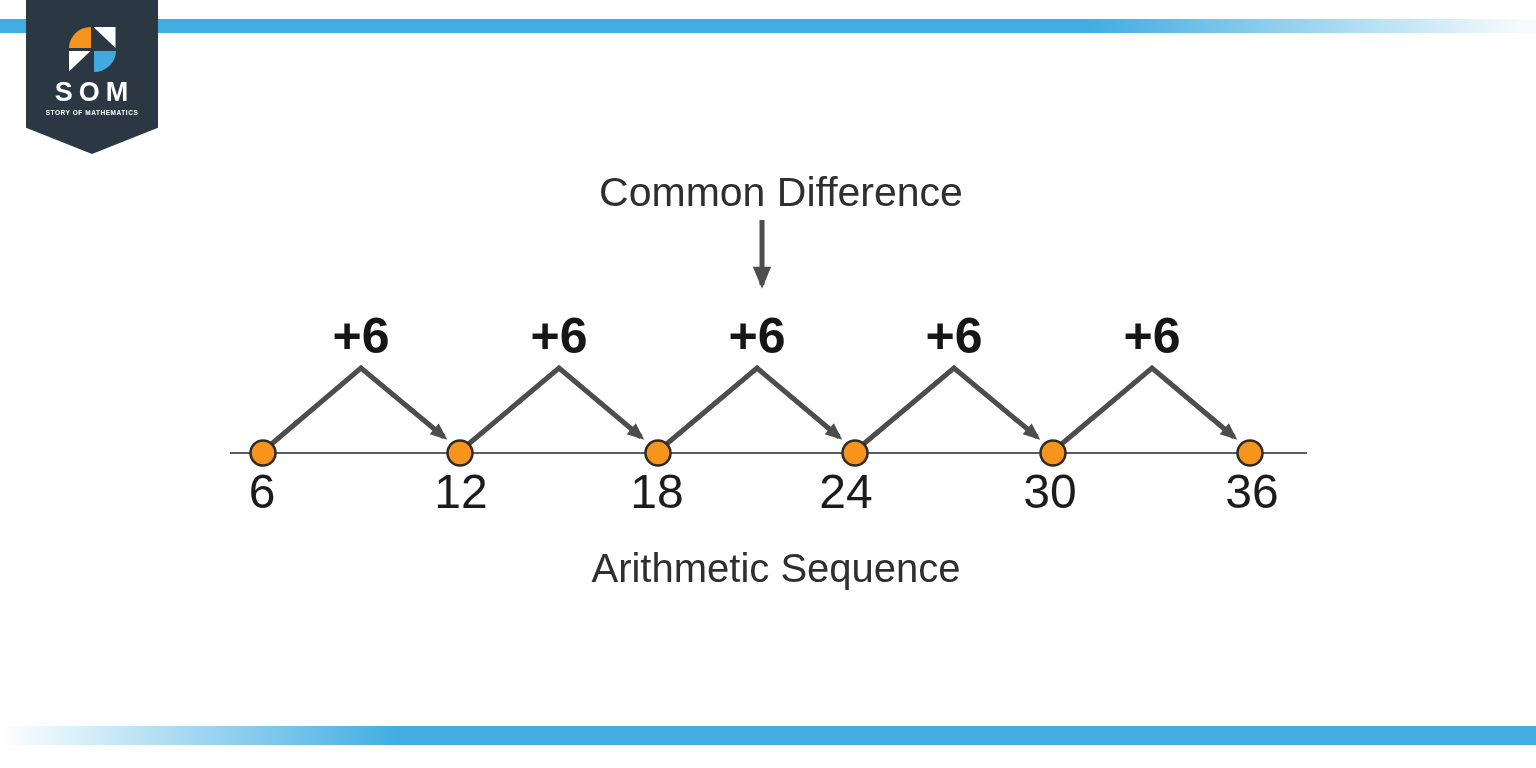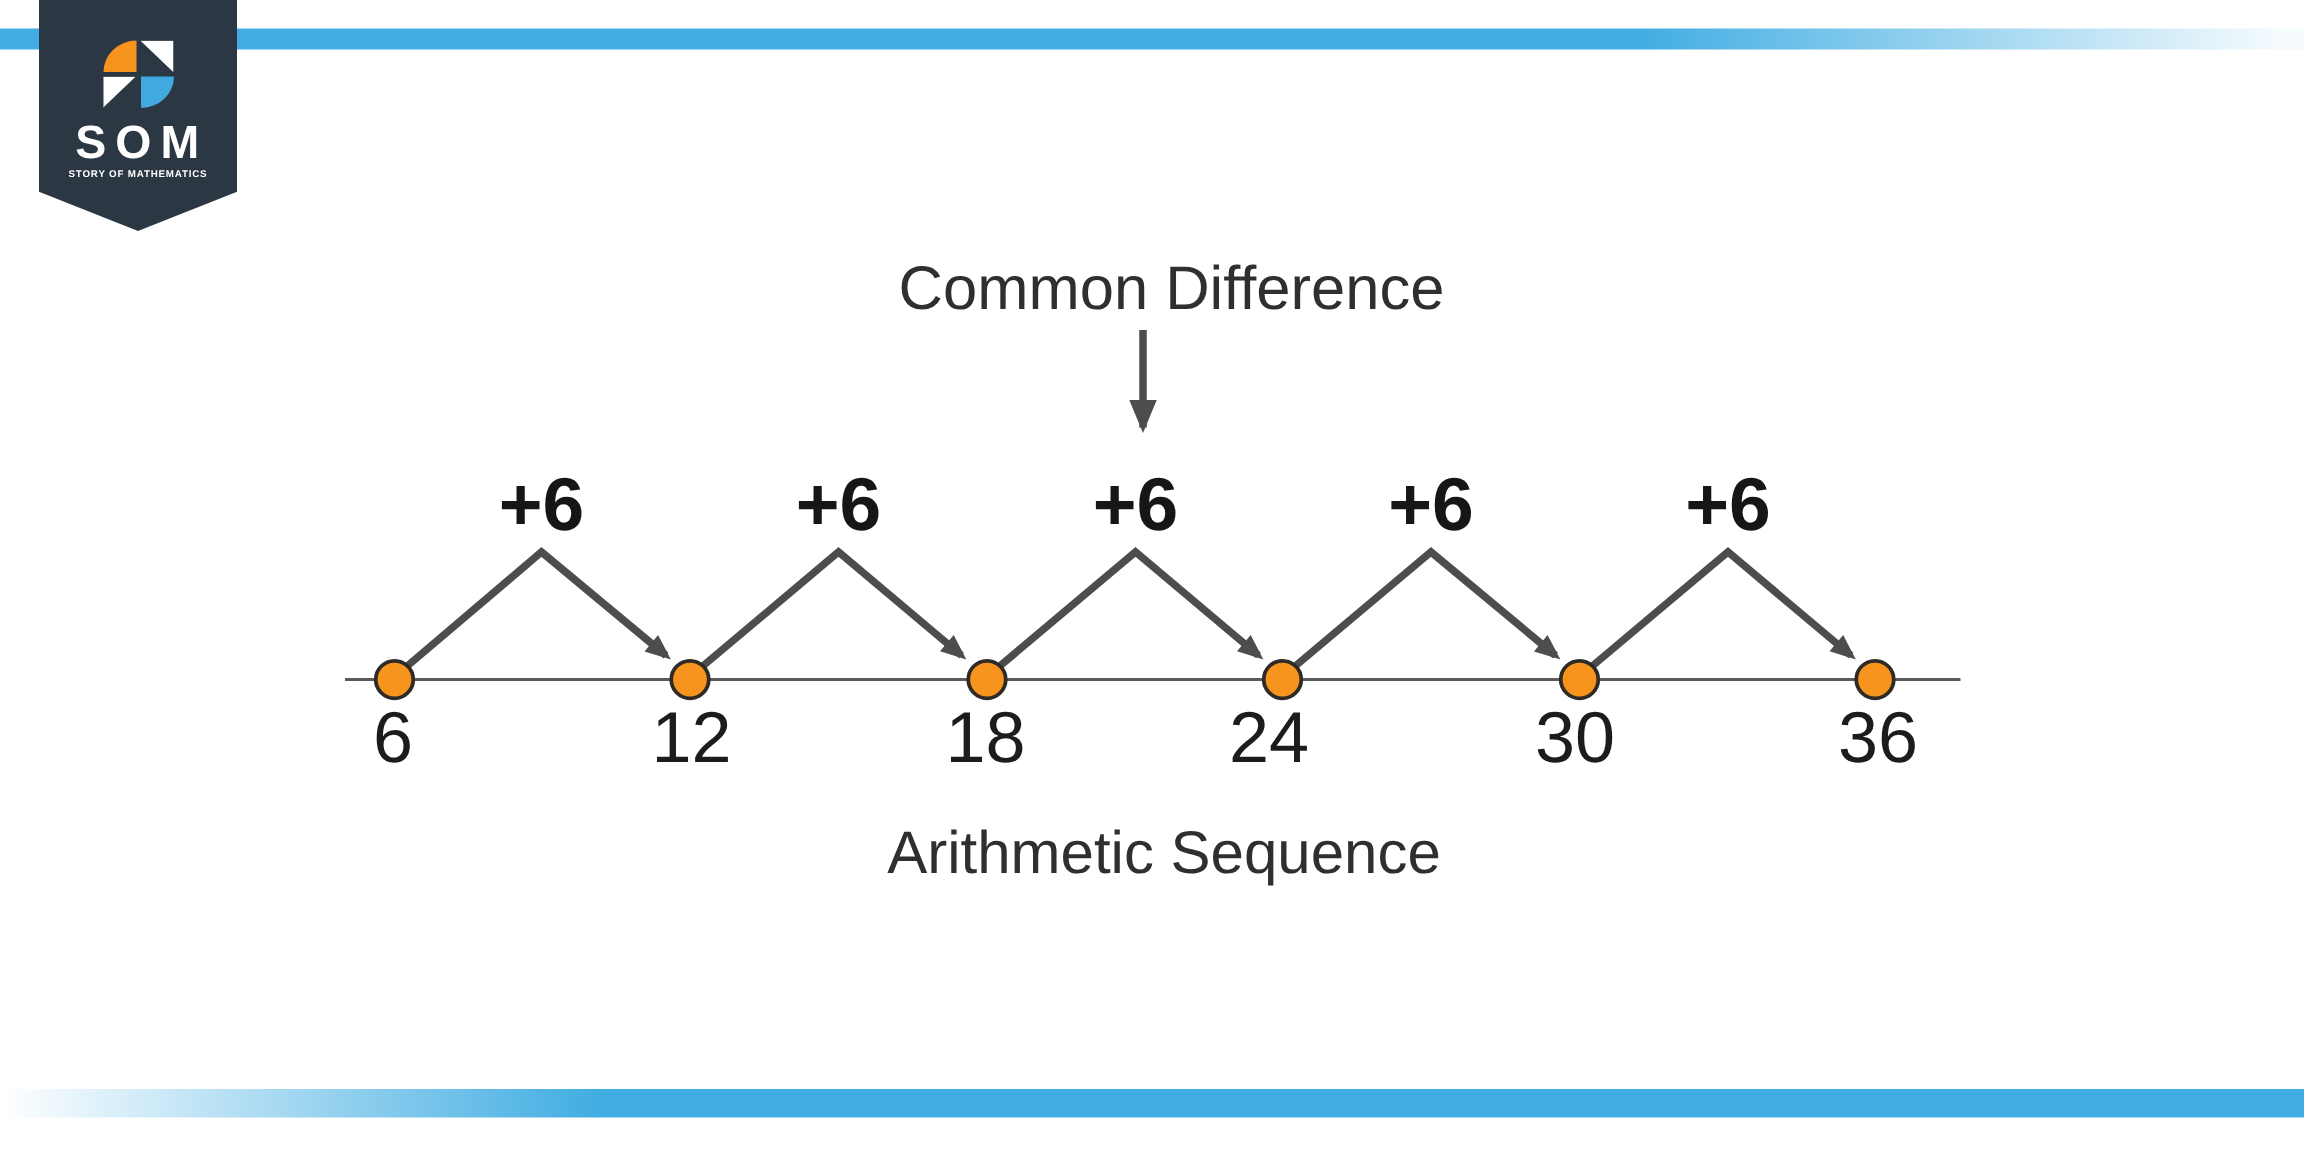--- a/index.html
+++ b/index.html
@@ -66,21 +66,21 @@
     background: #ffffff;
     clip-path: polygon(0 0, 100% 0, 0 100%);
   }
   .pinwheel .q-blue {
     background: #3fa9e0;
     border-bottom-right-radius: 100%;
   }
   .badge .brand-name {
     margin-top: 7px;
     color: #ffffff;
-    font-size: 31px;
+    font-size: 27px;
     font-weight: bold;
     letter-spacing: 6px;
     padding-left: 5px;
     line-height: 1;
   }
   .badge .brand-tagline {
     margin-top: 4px;
     color: #ffffff;
     font-size: 6.5px;
     font-weight: bold;

